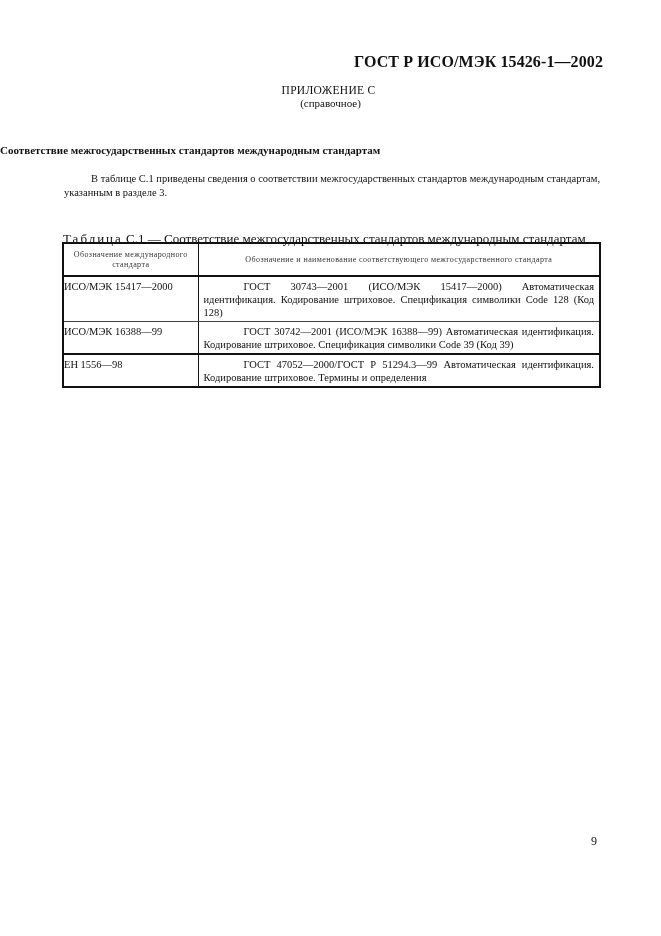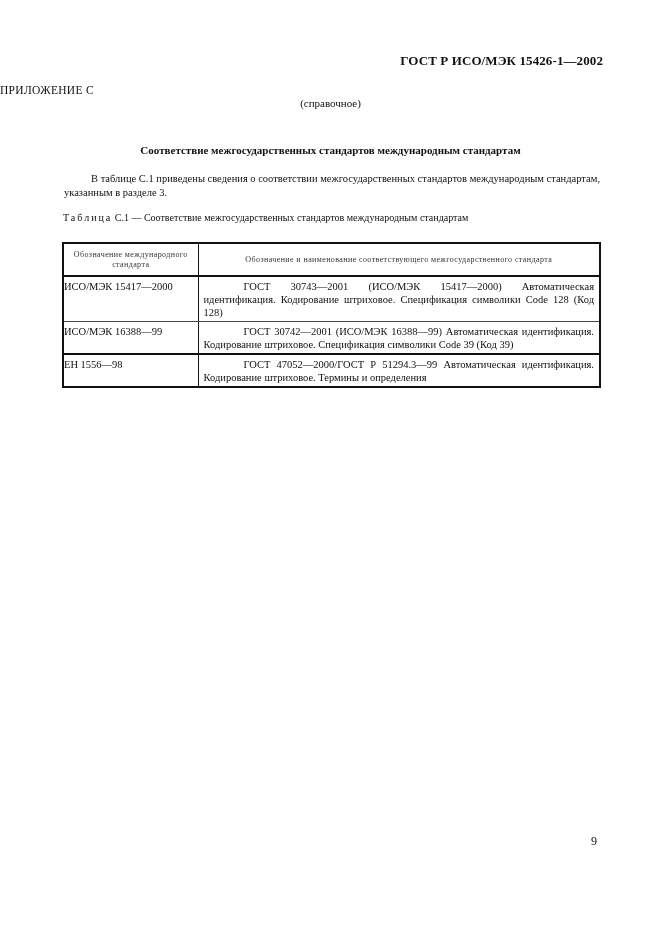--- a/index.html
+++ b/index.html
@@ -3,37 +3,37 @@
 <meta charset="utf-8">
 <style>
   html, body { margin: 0; padding: 0; background: #ffffff; }
   body {
     width: 661px; height: 936px; position: relative; overflow: hidden;
     font-family: "Liberation Serif", "DejaVu Serif", serif;
     color: #111;
   }
   .abs { position: absolute; }
   .doc-header {
-    right: 58px; top: 53px; font-weight: bold; font-size: 13px; letter-spacing: 0.1px;
+    right: 58px; top: 53px; font-weight: bold; font-size: 16px; letter-spacing: 0.1px;
   }
   .appendix-title {
-    left: 0; width: 657px; top: 84px; text-align: left; font-size: 11.5px; letter-spacing: 0.3px;
+    left: 0; width: 657px; top: 84px; text-align: center; font-size: 11.5px; letter-spacing: 0.3px;
   }
   .appendix-sub {
     left: 0; width: 661px; top: 97px; text-align: center; font-size: 11px;
   }
   .section-title {
-    left: 0; width: 661px; top: 144px; text-align: center; font-weight: bold; font-size: 11px;
+    left: 0; width: 661px; top: 144px; text-align: left; font-weight: bold; font-size: 11px;
   }
   .para {
     left: 64px; width: 536px; top: 172px; font-size: 10.5px; line-height: 14px;
     text-align: justify; text-indent: 27px;
   }
   .table-caption {
-    left: 63px; top: 212px; font-size: 10px;
+    left: 63px; top: 231px; font-size: 13px;
   }
   .table-caption .spaced { letter-spacing: 2px; }
   table.std {
     position: absolute; left: 62px; top: 242px; width: 537px;
     border-collapse: collapse; border: 2px solid #111;
     font-size: 10.5px; table-layout: fixed;
   }
   table.std th {
     font-weight: normal; font-size: 8px; color: #333; letter-spacing: 0.4px;
     height: 31px; padding: 0 4px; text-align: center; vertical-align: middle;

